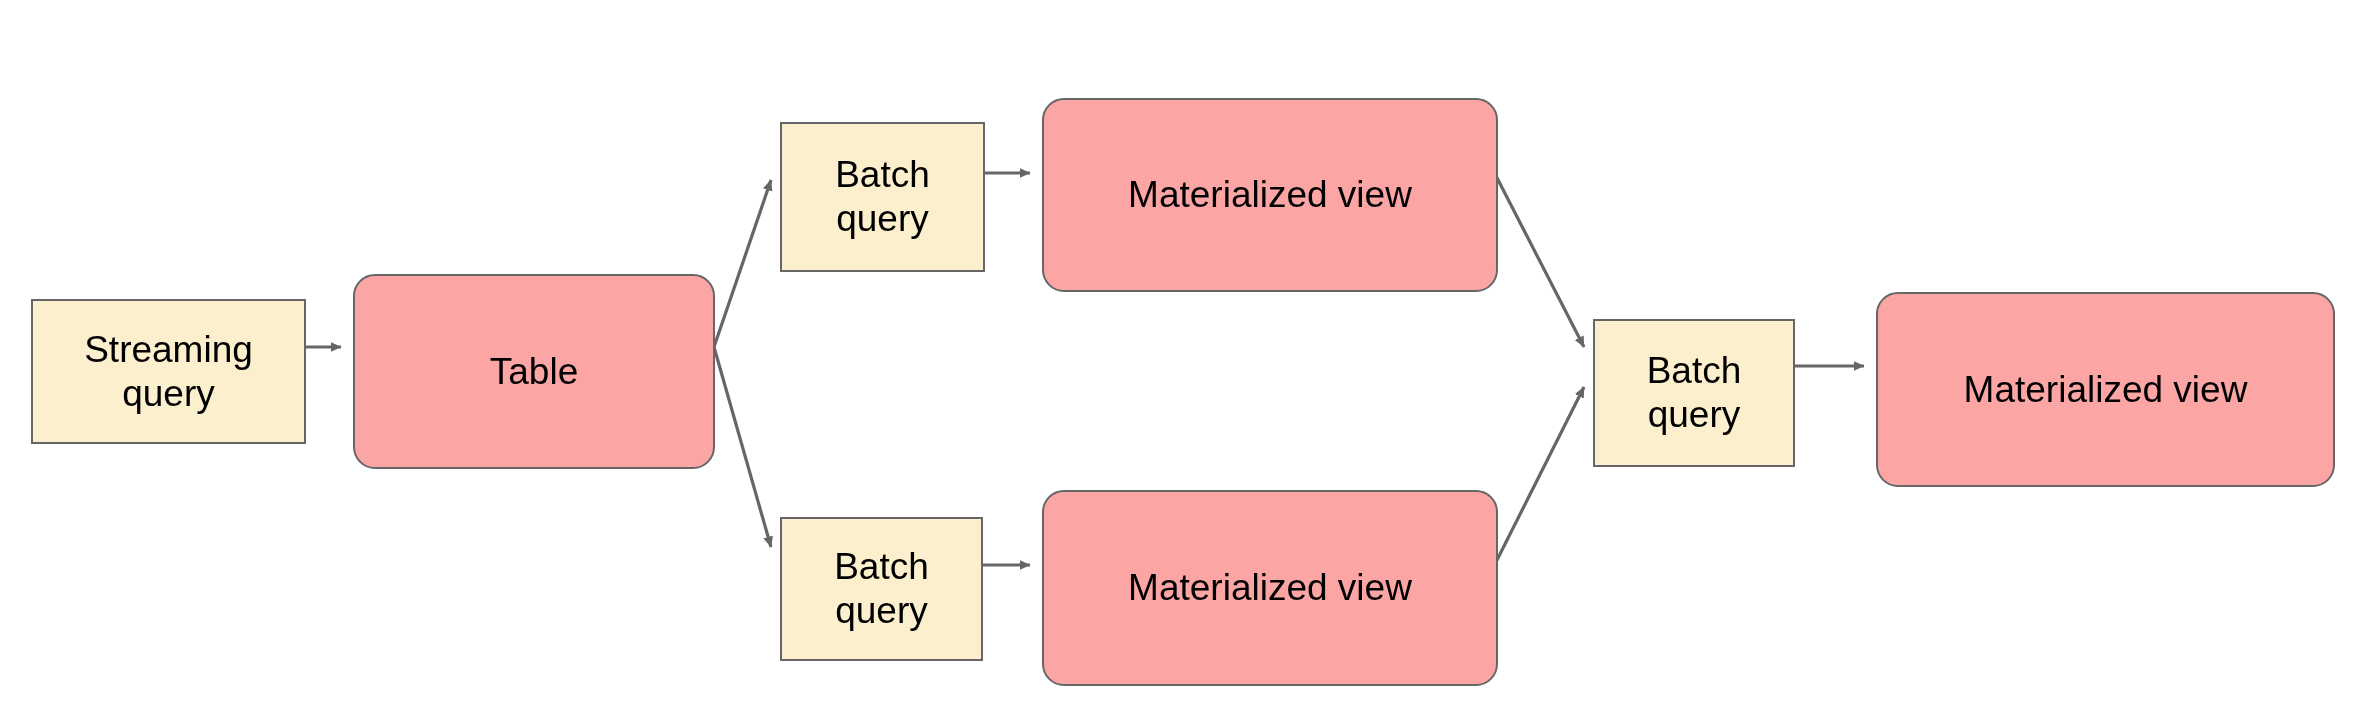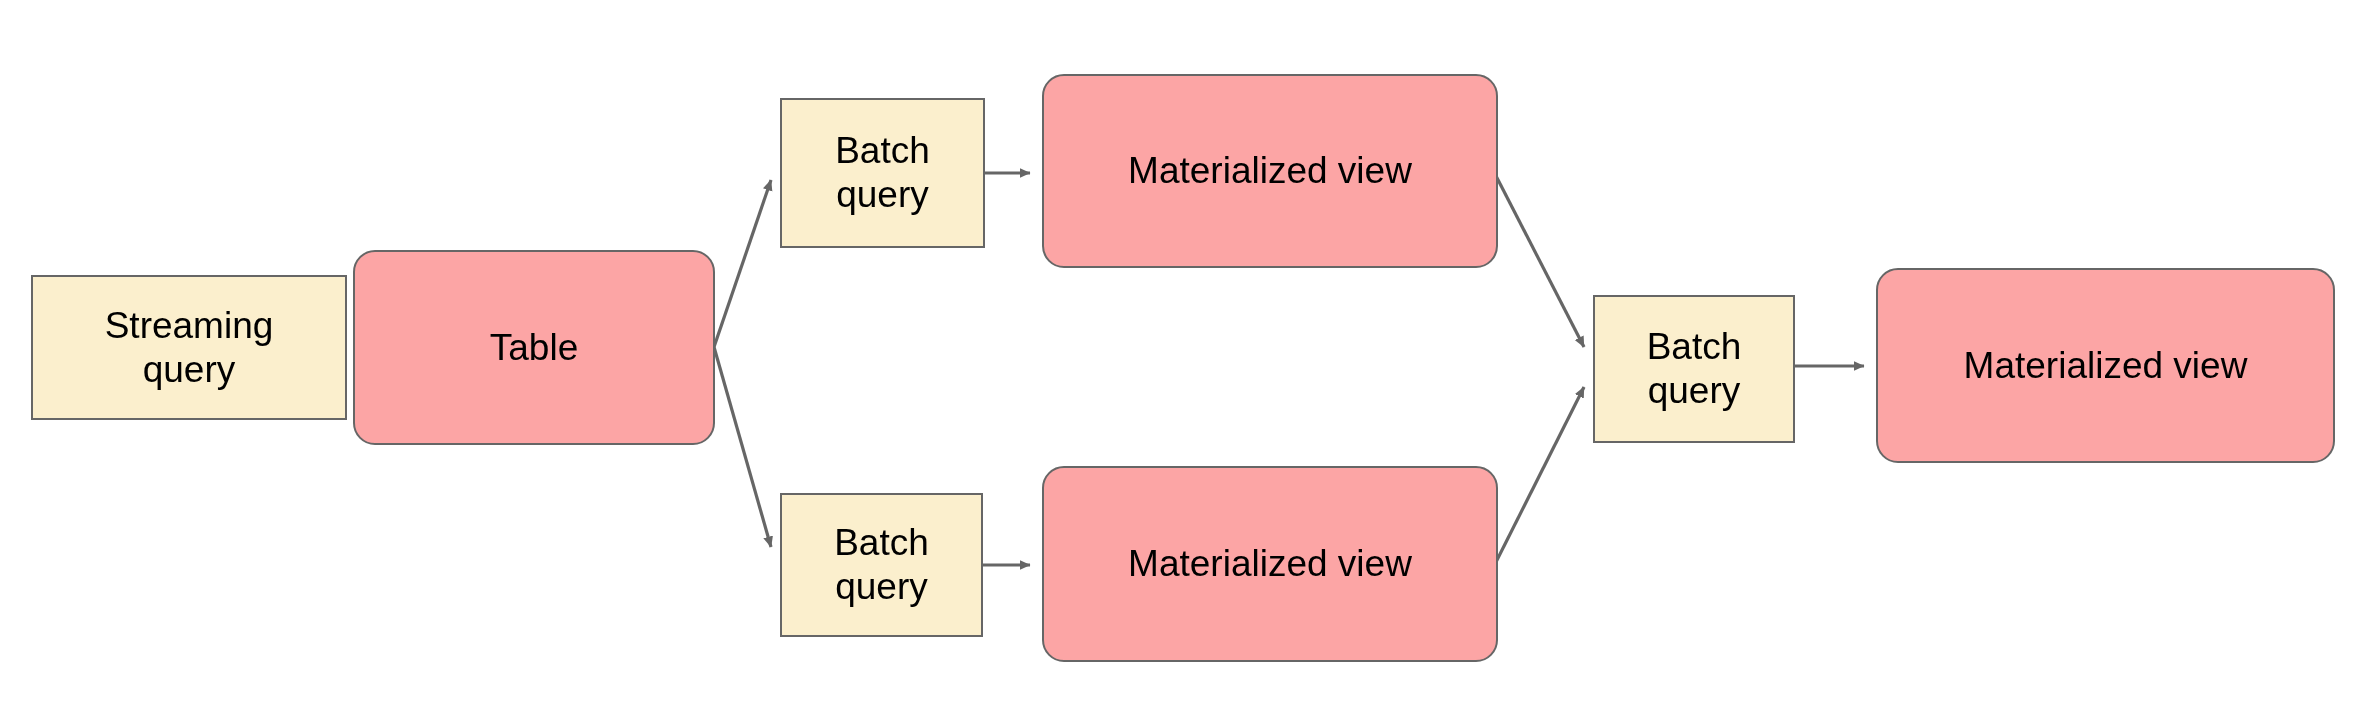--- a/index.html
+++ b/index.html
@@ -35,20 +35,21 @@
     justify-content: center;
     text-align: center;
     border: 2px solid #666666;
     color: #000000;
     font-family: "Liberation Sans", sans-serif;
     font-size: 37px;
     line-height: 44px;
     letter-spacing: 0px;
     white-space: pre-line;
     z-index: 2;
+    margin-top: 24px;
   }
   .node-process {
     background: #fbefcd;
     border-radius: 0px;
   }
   .node-store {
     background: #fca5a5;
     border-radius: 22px;
   }
   .node-label {
@@ -73,21 +74,21 @@
       <path d="M 714 347 L 771 180" marker-end="url(#arrowhead)"></path>
       <path d="M 714 347 L 771 547" marker-end="url(#arrowhead)"></path>
       <path d="M 985 173 L 1030 173" marker-end="url(#arrowhead)"></path>
       <path d="M 983 565 L 1030 565" marker-end="url(#arrowhead)"></path>
       <path d="M 1494 172 L 1584 347" marker-end="url(#arrowhead)"></path>
       <path d="M 1494 566 L 1584 387" marker-end="url(#arrowhead)"></path>
       <path d="M 1795 366 L 1864 366" marker-end="url(#arrowhead)"></path>
     </g>
   </svg>
 
-  <div class="node node-process" style="left:31px;  top:275px; width:316px; height:145px;">
+  <div class="node node-process" style="left:31px;  top:275px; width:275px; height:145px;">
     <span class="node-label">Streaming
 query</span>
   </div>
 
   <div class="node node-store" style="left:353px; top:250px; width:362px; height:195px;text-align:center;">
     <span class="node-label">Table</span>
   </div>
 
   <div class="node node-process" style="left:780px; top:98px; width:205px; height:150px;">
     <span class="node-label">Batch

